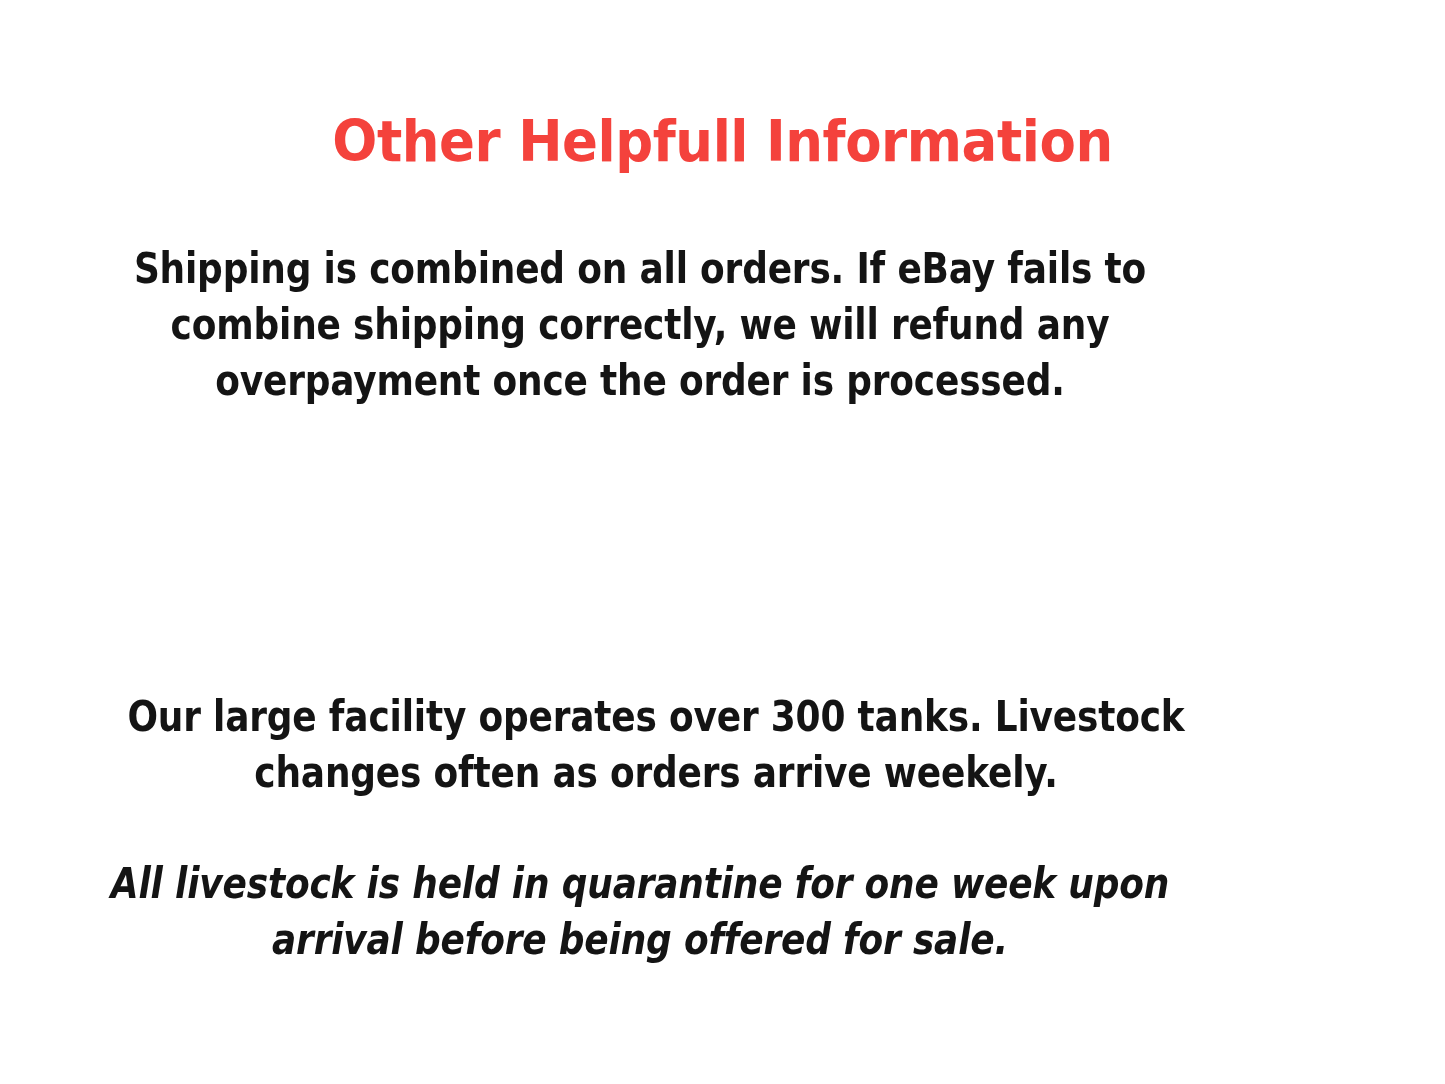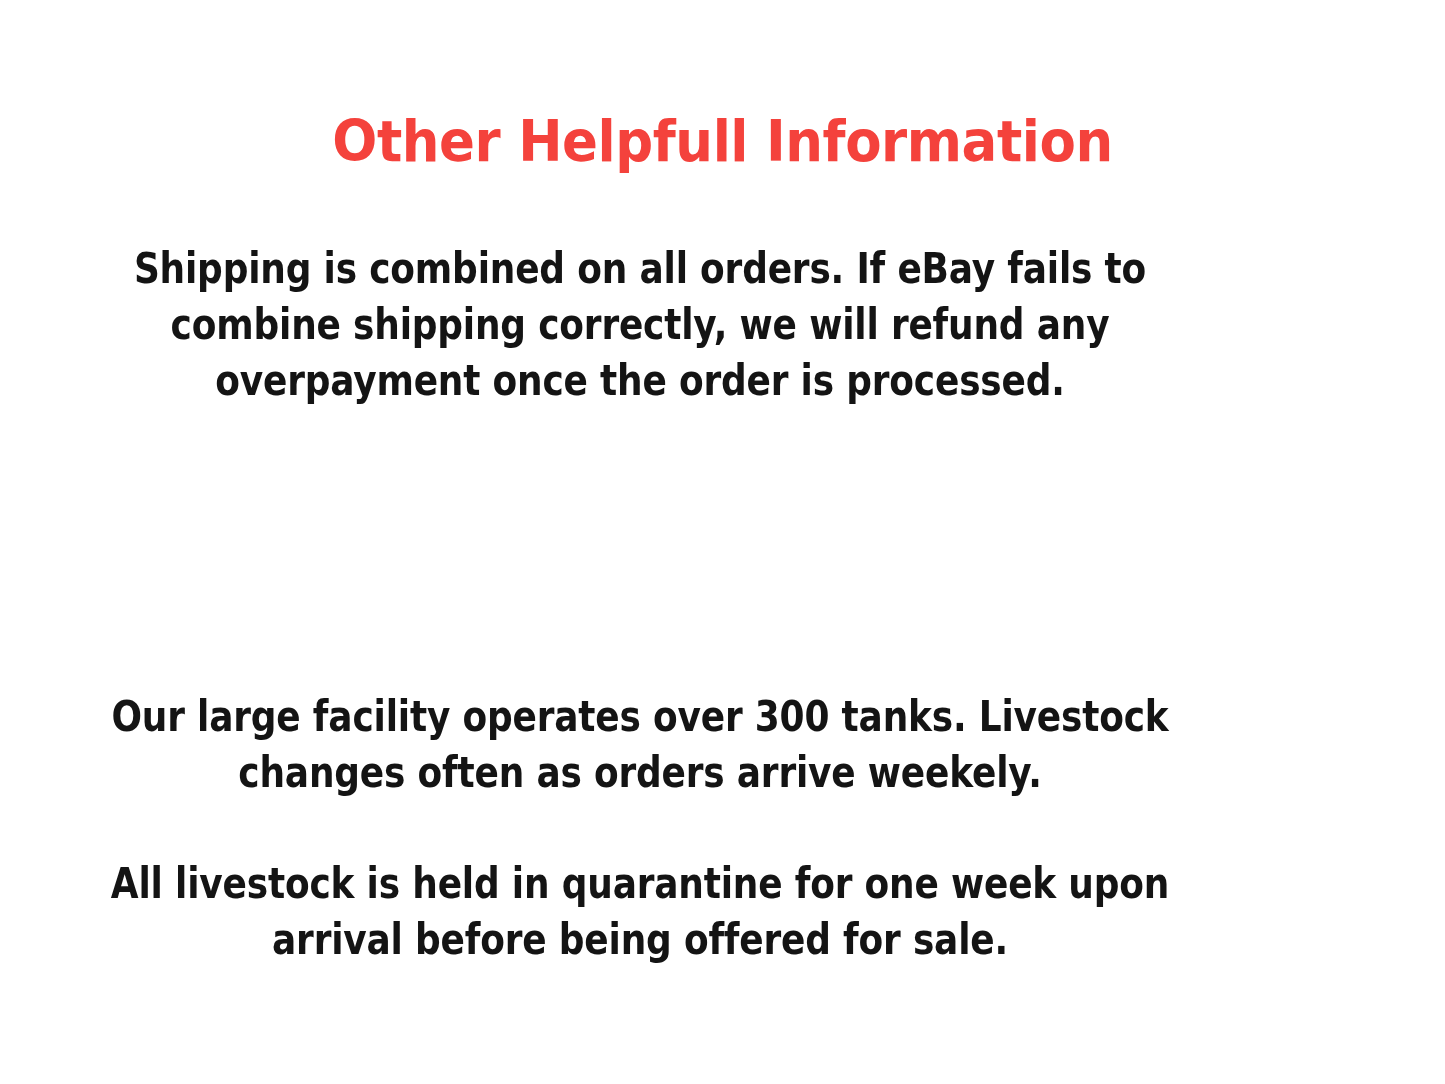--- a/index.html
+++ b/index.html
@@ -55,22 +55,22 @@
 
   .body-block .para {
     margin: 0;
     padding: 0 2px;
     transform: scaleX(0.855);
     transform-origin: 50% 50%;
   }
 
   .p1 { top: 241px; }
   .p2 { top: 408px; }
-  .p3 { top: 689px; }
-  .p4 { top: 856px; }
+  .p3 { top: 689px; padding-left: 16px; }
+  .p4 { top: 856px; font-style: italic; }
 </style>
 </head>
 <body>
 
 <div class="page">
 
   <h1 class="info-title">Other Helpfull Information</h1>
 
   <div class="body-block p1">
     <p class="para">Shipping is combined on all orders. If eBay fails to combine shipping correctly, we will refund any overpayment once the order is processed.</p>

